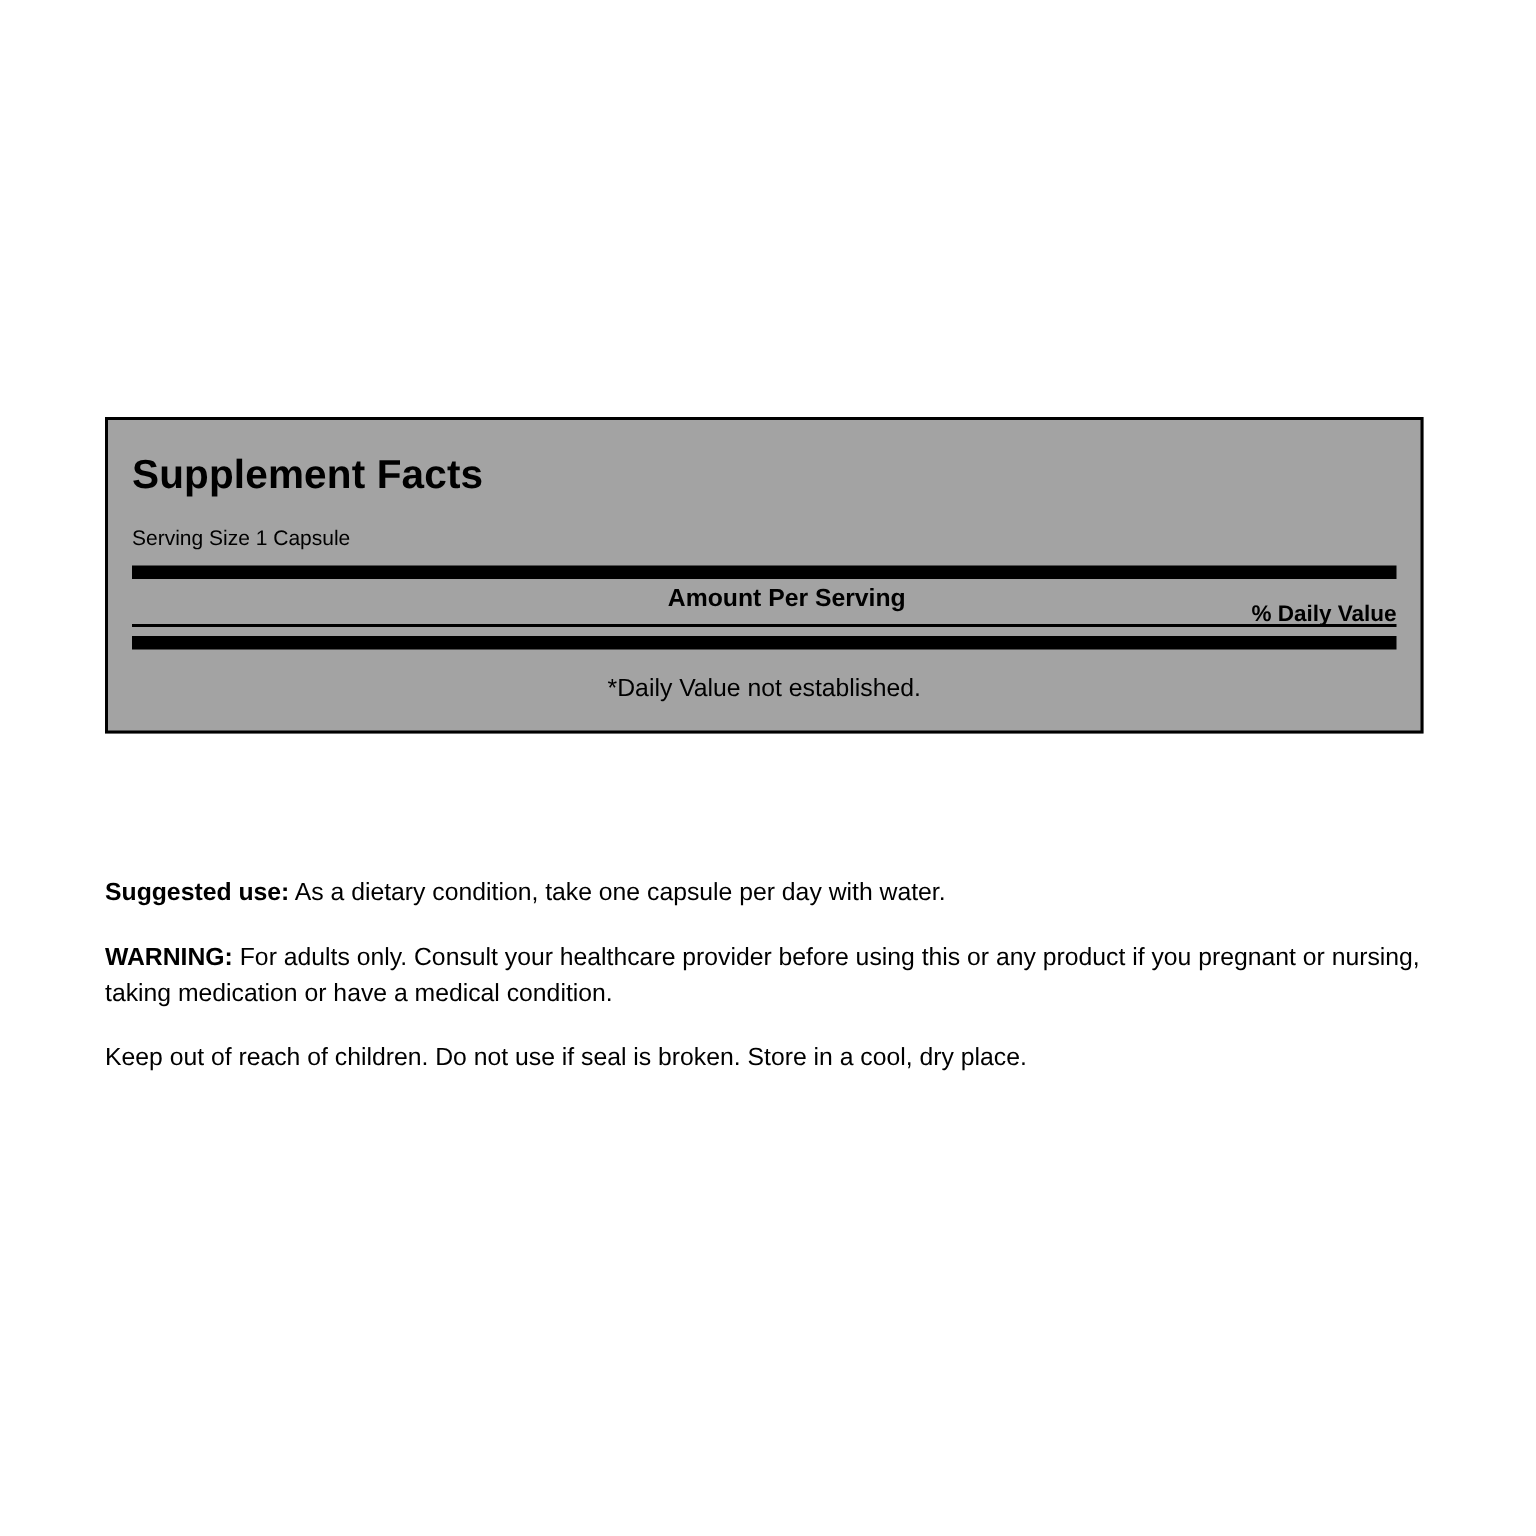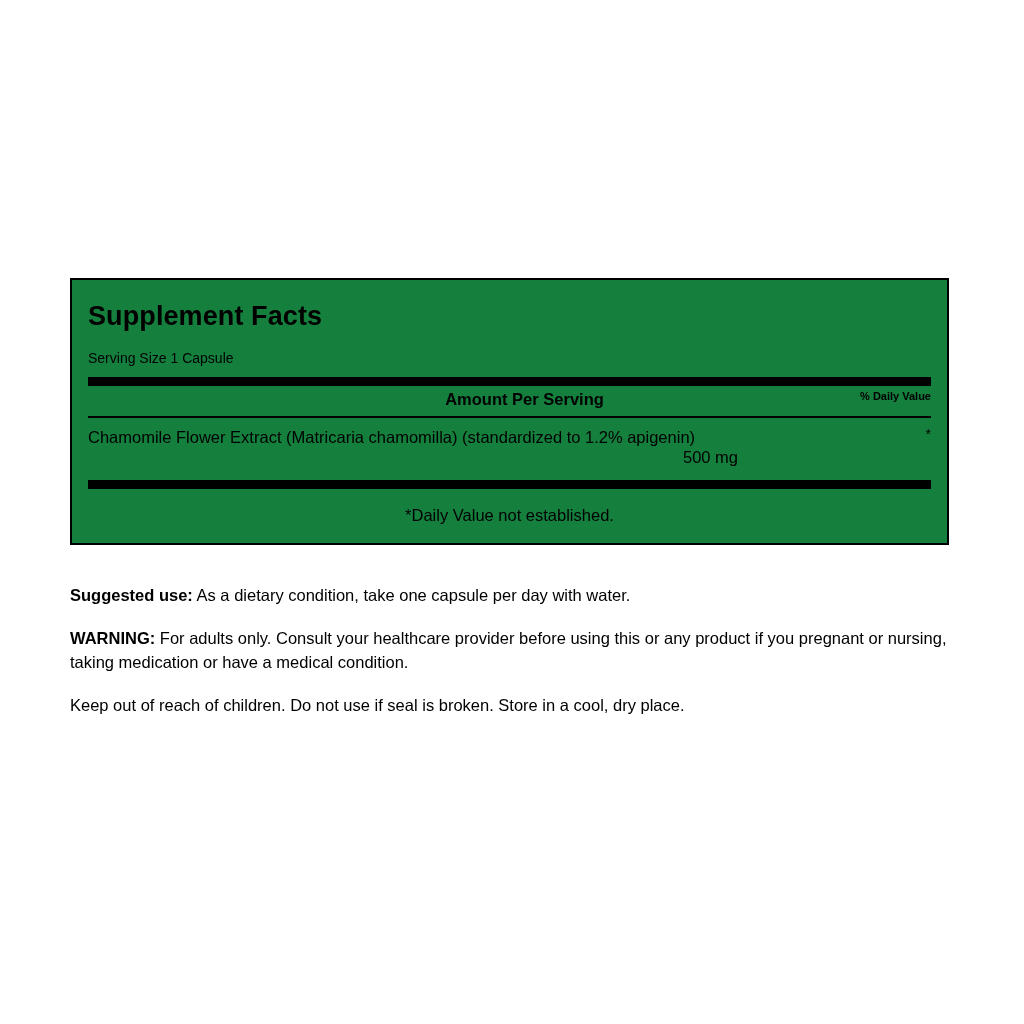--- a/index.html
+++ b/index.html
@@ -25,21 +25,21 @@
   }
 
   
   .facts-panel {
     position: absolute;
     left: 70px;
     top: 278px;
     width: 879px;
     box-sizing: border-box;
     border: 2px solid #000000;
-    background: #15803d;
+    background: #a3a3a3;
     padding: 22px 16px 18px 16px;
   }
 
   .facts-title {
     font-size: 27px;
     font-weight: bold;
     line-height: 1.1;
     margin: 0 0 0 0;
     letter-spacing: 0.1px;
   }
@@ -72,22 +72,22 @@
     left: 0;
     right: 0;
     text-align: center;
     font-size: 16.5px;
     font-weight: bold;
     padding-left: 30px;
   }
   .header-dv {
     position: absolute;
     right: 0;
-    top: 0;
-    font-size: 11px;
+    top: 11px;
+    font-size: 15px;
     font-weight: bold;
     text-align: center;
   }
 
   .ingredient-block {
     position: relative;
     margin-top: 8px;
     min-height: 48px;
   }
   .ingredient-name {
@@ -149,25 +149,20 @@
 
     <div class="rule-thick"></div>
 
     <div class="header-row">
       <div class="header-amount">Amount Per Serving</div>
       <div class="header-dv">% Daily Value</div>
     </div>
 
     <div class="rule-thin"></div>
 
-    <div class="ingredient-block">
-      <div class="ingredient-name">Chamomile Flower Extract (Matricaria chamomilla) (standardized to 1.2% apigenin)</div>
-      <div class="ingredient-amount">500 mg</div>
-      <div class="ingredient-dv">*</div>
-    </div>
 
     <div class="rule-bottom"></div>
 
     <div class="footnote">*Daily Value not established.</div>
   </div>
 
   <div class="below">
 
 
     <p class="para">

